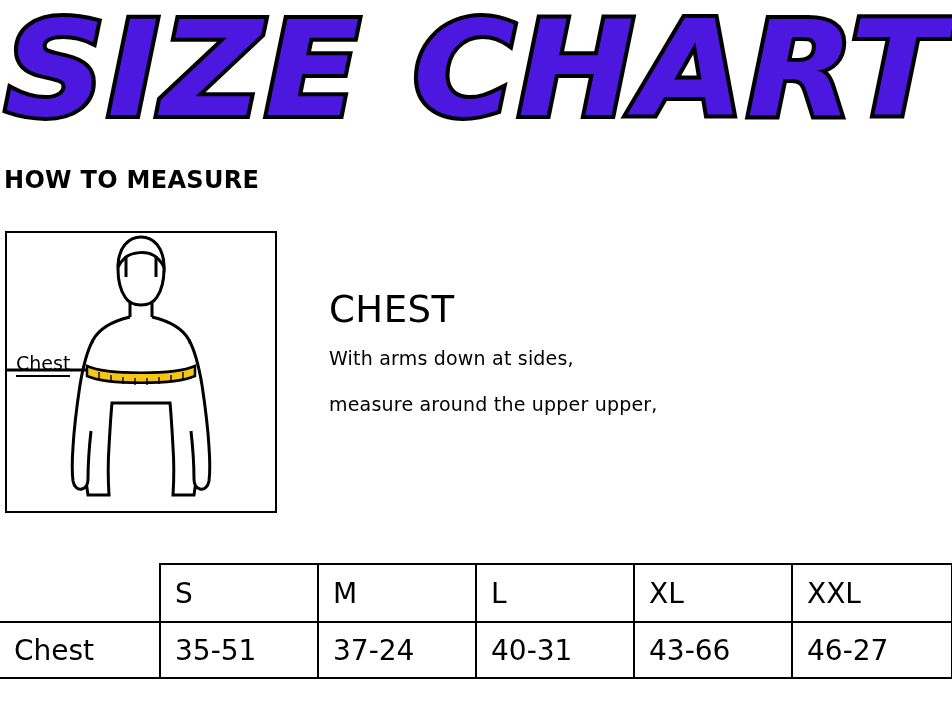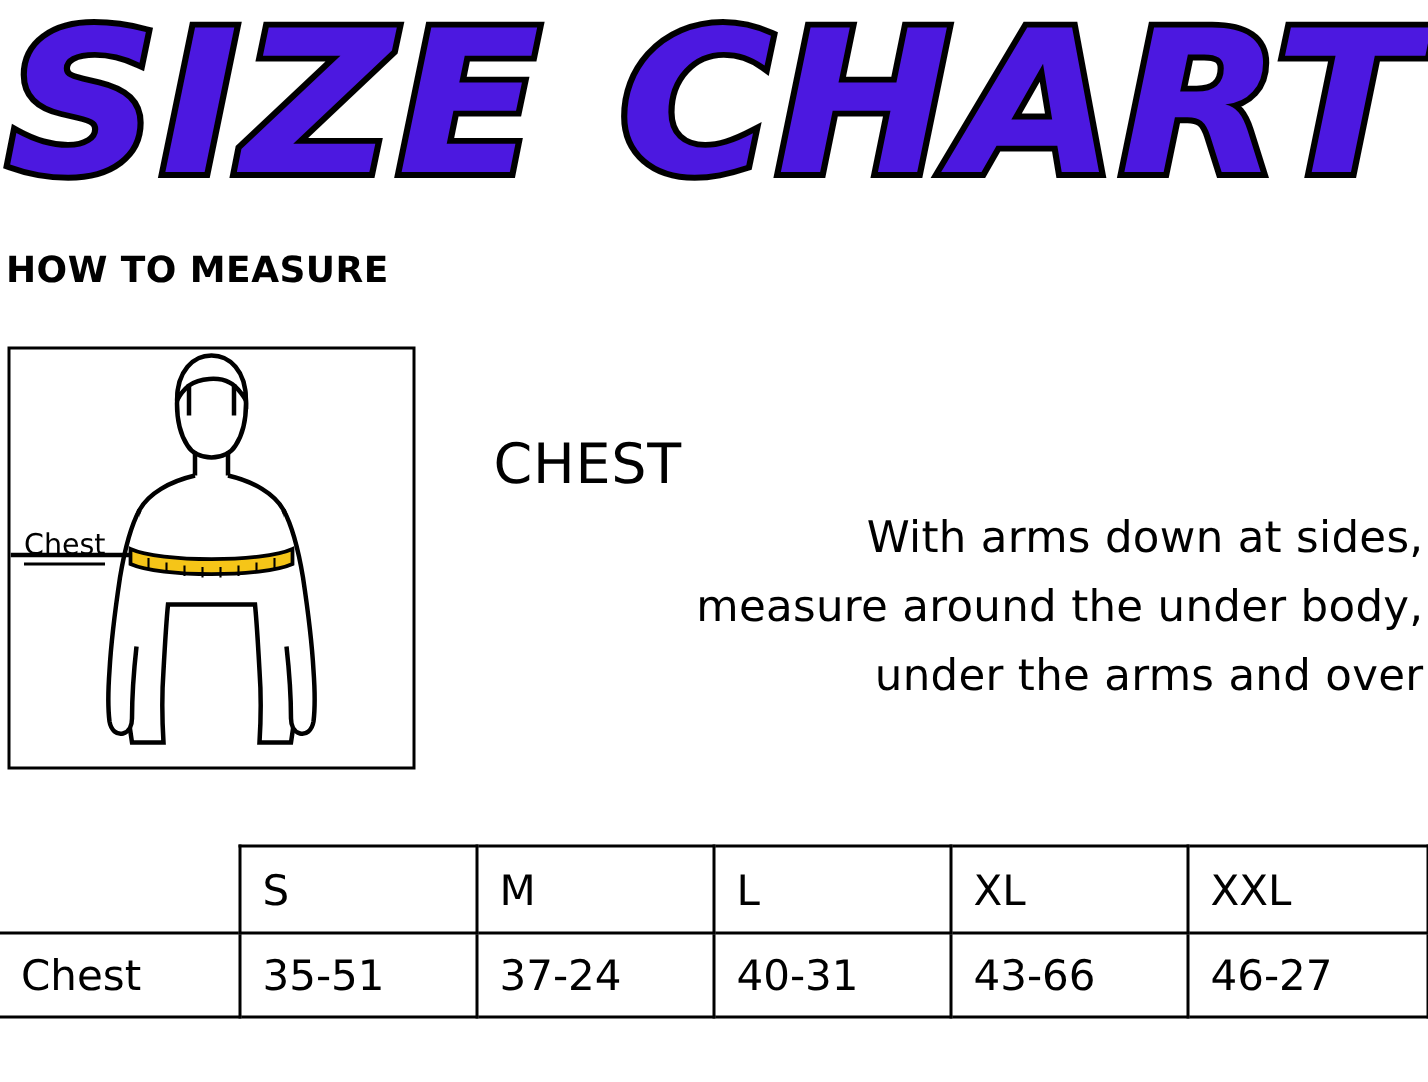--- a/index.html
+++ b/index.html
@@ -87,25 +87,24 @@
     width: 620px;
   }
   .desc-title {
     font-family: "DejaVu Sans", sans-serif;
     font-size: 37px;
     line-height: 44px;
     letter-spacing: 0.5px;
   }
   .desc-body {
     font-family: "DejaVu Sans", sans-serif;
-    font-size: 29px;
+    font-size: 19px;
     line-height: 46px;
     letter-spacing: 0.2px;
     margin-top: 3px;
-    text-align: right;
   }
   .desc-body div { white-space: nowrap; }
 
   
   .size-table {
     position: absolute;
     left: 0px;
     top: 563px;
     width: 952px;
     border-collapse: collapse;
@@ -174,22 +173,21 @@
 
     <line x1="0" y1="137" x2="80" y2="137" stroke="#000000" stroke-width="3"></line>
   </svg>
 </div>
 <div class="chest-label">Chest</div>
 
 <div class="desc">
   <div class="desc-title">CHEST</div>
   <div class="desc-body">
     <div>With arms down at sides,</div>
-    <div>measure around the under body,</div>
-    <div>under the arms and over</div>
+    <div>measure around the upper upper,</div>
   </div>
 </div>
 
 <table class="size-table">
   <colgroup>
     <col style="width:160px">
     <col style="width:158px">
     <col style="width:158px">
     <col style="width:158px">
     <col style="width:158px">

